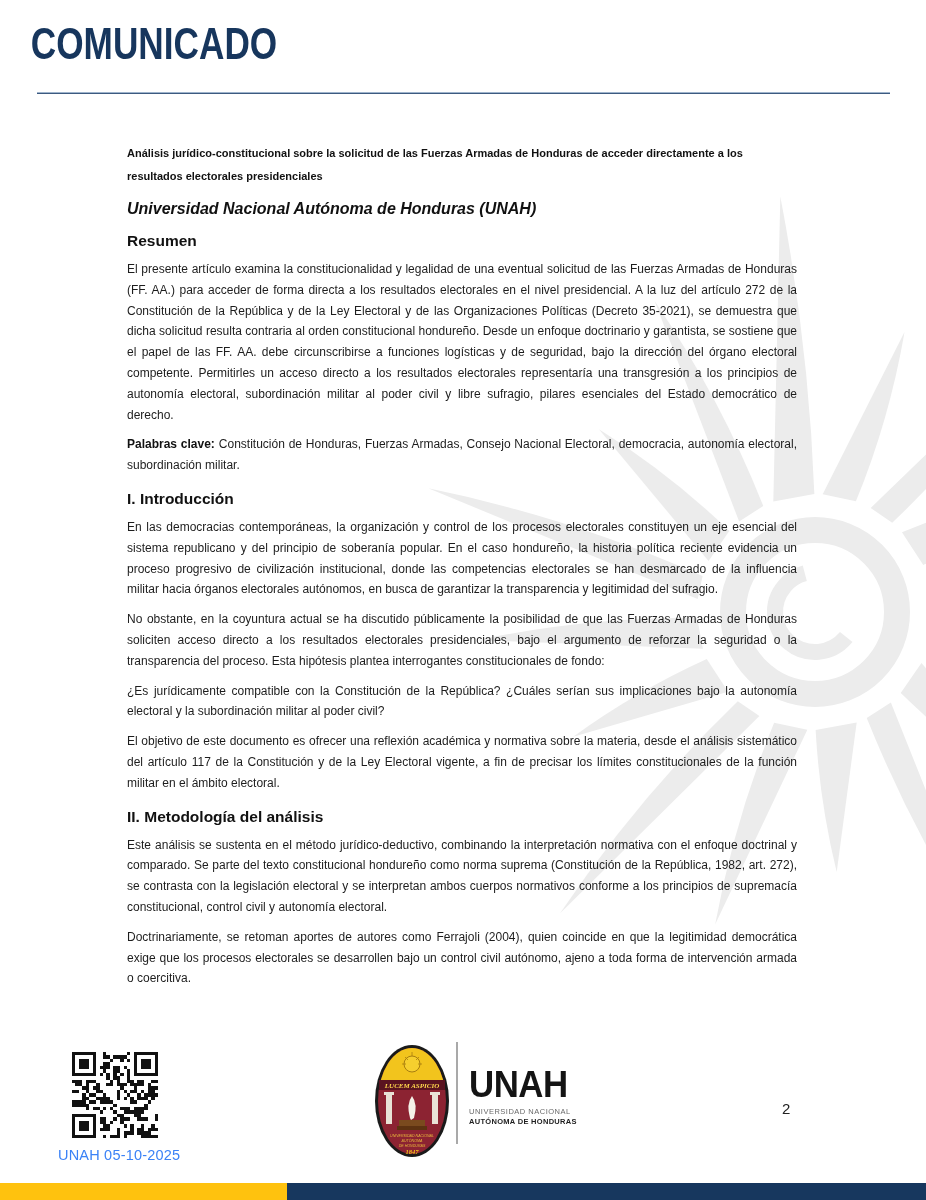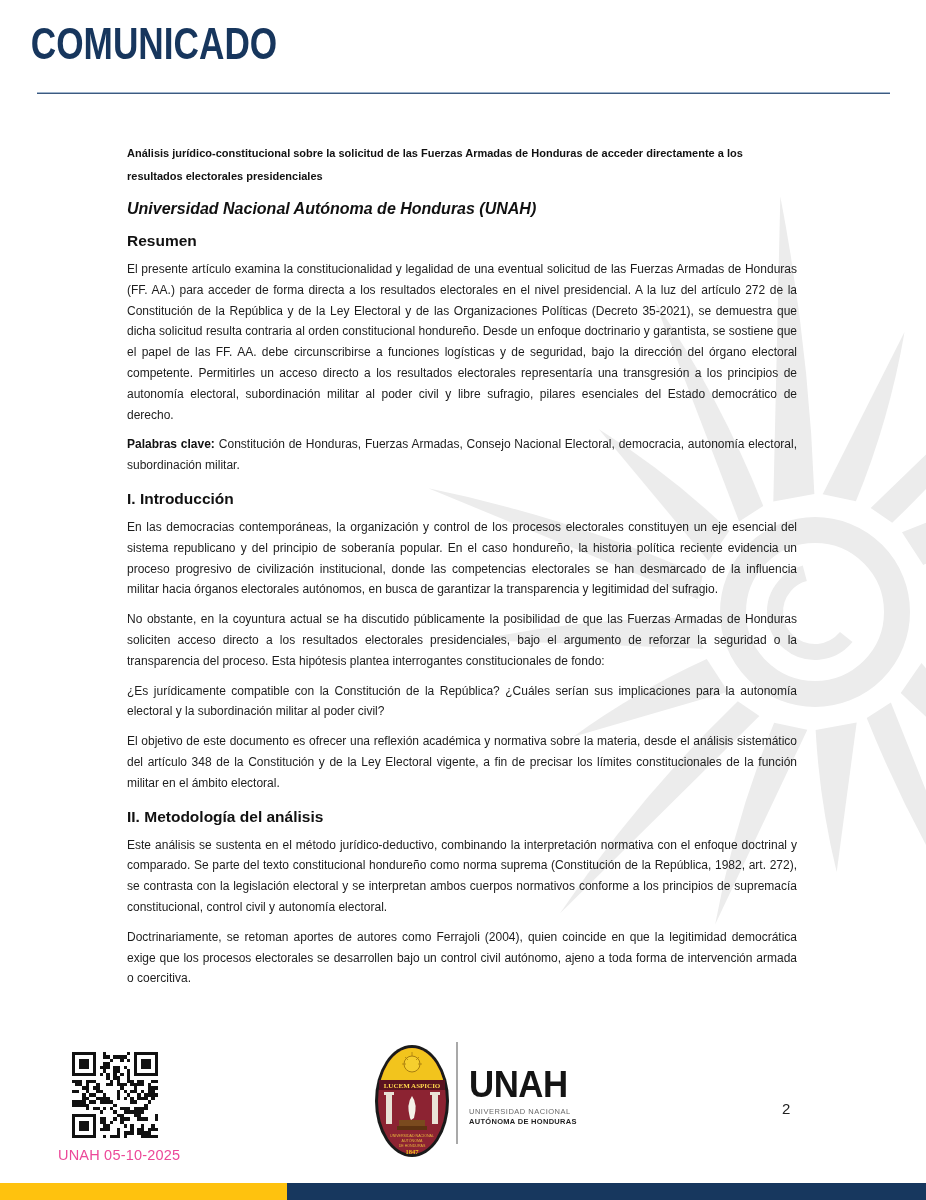--- a/index.html
+++ b/index.html
@@ -47,23 +47,23 @@
     font-size:12px;line-height:20.8px;color:#1d1d1d;
     text-align:justify;margin:9px 0;
   }
   .kw-label{font-weight:700;color:#111;}
   .kw-text{margin-left:4px;}
   
   .qr{position:absolute;left:72px;top:1052px;width:86px;height:86px;z-index:1;}
   .qr svg{width:100%;height:100%;display:block;}
   .date-stamp{
     position:absolute;left:58px;top:1147px;z-index:1;
-    font-size:14.5px;color:#ec4899;letter-spacing:.2px;
-  }
-  .seal{position:absolute;left:374px;top:1044px;width:76px;height:114px;z-index:1;}
+    font-size:14.5px;color:#3b82f6;letter-spacing:.2px;
+  }
+  .seal{position:absolute;left:374px;top:1044px;width:76px;height:114px;z-index:1;font-style:italic;}
   .seal svg{width:100%;height:100%;display:block;}
   .logo-divider{
     position:absolute;left:456px;top:1042px;width:1.5px;height:102px;
     background:#a9a9a9;z-index:1;
   }
   .wordmark{position:absolute;left:469px;top:1066px;z-index:1;}
   .wordmark-main{
     font-size:37px;font-weight:800;letter-spacing:-.5px;line-height:1;
     color:#141414;transform:scaleX(.94);transform-origin:left;
   }
@@ -115,22 +115,22 @@
     <p class="doc-author">Universidad Nacional Autónoma de Honduras (UNAH)</p>
 
     <p class="sec-heading">Resumen</p>
     <p class="para">El presente artículo examina la constitucionalidad y legalidad de una eventual solicitud de las Fuerzas Armadas de Honduras (FF. AA.) para acceder de forma directa a los resultados electorales en el nivel presidencial. A la luz del artículo 272 de la Constitución de la República y de la Ley Electoral y de las Organizaciones Políticas (Decreto 35-2021), se demuestra que dicha solicitud resulta contraria al orden constitucional hondureño. Desde un enfoque doctrinario y garantista, se sostiene que el papel de las FF. AA. debe circunscribirse a funciones logísticas y de seguridad, bajo la dirección del órgano electoral competente. Permitirles un acceso directo a los resultados electorales representaría una transgresión a los principios de autonomía electoral, subordinación militar al poder civil y libre sufragio, pilares esenciales del Estado democrático de derecho.</p>
 
     <p class="para"><span class="kw-label">Palabras clave:</span><span class="kw-text">Constitución de Honduras, Fuerzas Armadas, Consejo Nacional Electoral, democracia, autonomía electoral, subordinación militar.</span></p>
 
     <p class="sec-heading">I. Introducción</p>
     <p class="para">En las democracias contemporáneas, la organización y control de los procesos electorales constituyen un eje esencial del sistema republicano y del principio de soberanía popular. En el caso hondureño, la historia política reciente evidencia un proceso progresivo de civilización institucional, donde las competencias electorales se han desmarcado de la influencia militar hacia órganos electorales autónomos, en busca de garantizar la transparencia y legitimidad del sufragio.</p>
     <p class="para">No obstante, en la coyuntura actual se ha discutido públicamente la posibilidad de que las Fuerzas Armadas de Honduras soliciten acceso directo a los resultados electorales presidenciales, bajo el argumento de reforzar la seguridad o la transparencia del proceso. Esta hipótesis plantea interrogantes constitucionales de fondo:</p>
-    <p class="para">¿Es jurídicamente compatible con la Constitución de la República? ¿Cuáles serían sus implicaciones para la autonomía electoral y la subordinación militar al poder civil?</p>
-    <p class="para">El objetivo de este documento es ofrecer una reflexión académica y normativa sobre la materia, desde el análisis sistemático del artículo 348 de la Constitución y de la Ley Electoral vigente, a fin de precisar los límites constitucionales de la función militar en el ámbito electoral.</p>
+    <p class="para">¿Es jurídicamente compatible con la Constitución de la República? ¿Cuáles serían sus implicaciones bajo la autonomía electoral y la subordinación militar al poder civil?</p>
+    <p class="para">El objetivo de este documento es ofrecer una reflexión académica y normativa sobre la materia, desde el análisis sistemático del artículo 117 de la Constitución y de la Ley Electoral vigente, a fin de precisar los límites constitucionales de la función militar en el ámbito electoral.</p>
 
     <p class="sec-heading">II. Metodología del análisis</p>
     <p class="para">Este análisis se sustenta en el método jurídico-deductivo, combinando la interpretación normativa con el enfoque doctrinal y comparado. Se parte del texto constitucional hondureño como norma suprema (Constitución de la República, 1982, art. 272), se contrasta con la legislación electoral y se interpretan ambos cuerpos normativos conforme a los principios de supremacía constitucional, control civil y autonomía electoral.</p>
     <p class="para">Doctrinariamente, se retoman aportes de autores como Ferrajoli (2004), quien coincide en que la legitimidad democrática exige que los procesos electorales se desarrollen bajo un control civil autónomo, ajeno a toda forma de intervención armada o coercitiva.</p>
   </div>
 
   <div class="qr">
     <svg viewBox="0 0 25 25" shape-rendering="crispEdges" fill="#111">
 
       <g>

